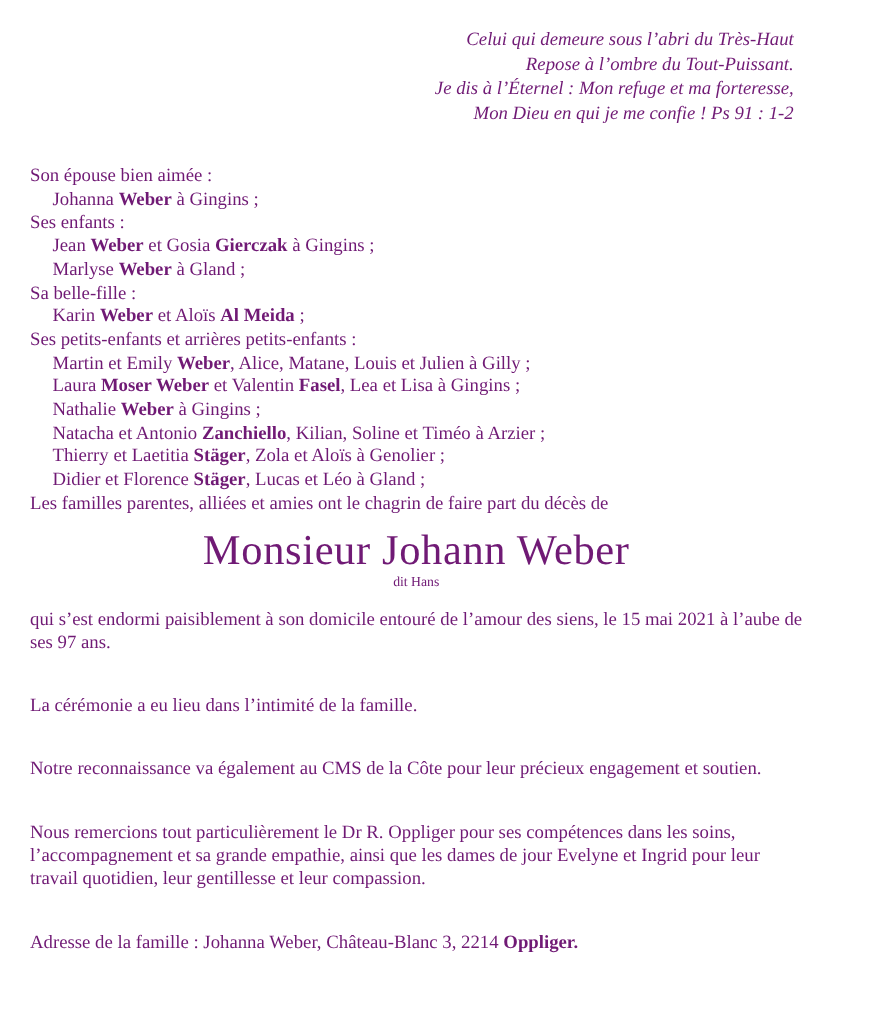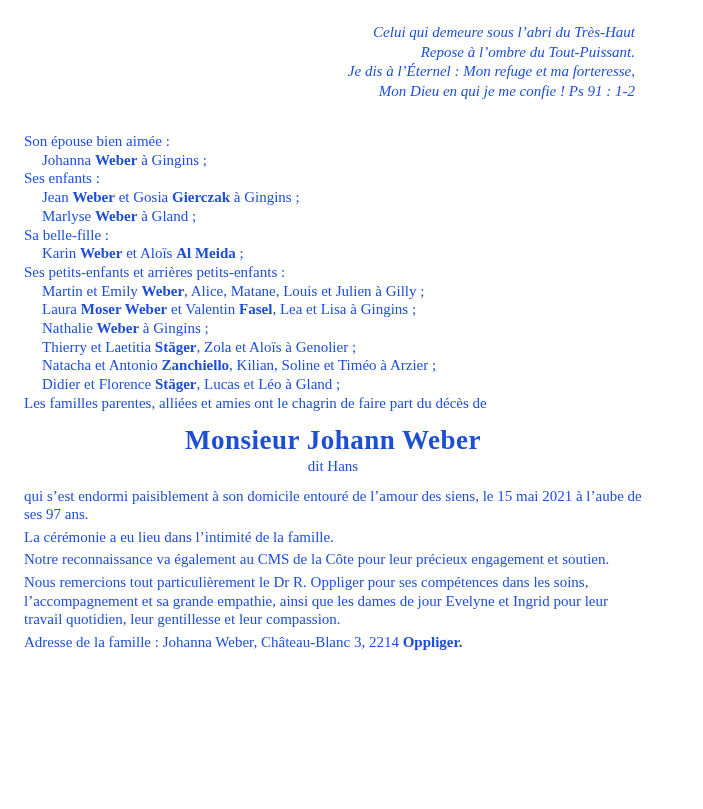--- a/index.html
+++ b/index.html
@@ -6,21 +6,21 @@
     margin: 0;
     padding: 0;
     background: #ffffff;
   }
   .page {
     position: relative;
     box-sizing: border-box;
     width: 666px;
     height: 809px;
     background: #ffffff;
-    color: #1d4ed8;
+    color: #701a75;
     font-family: "Liberation Serif", serif;
     font-size: 15px;
     padding: 16px 24px 0 24px;
     overflow: hidden;
   }
   .epigraph {
     margin-top: 7px;
     margin-right: 7px;
     text-align: right;
     font-style: italic;
@@ -33,35 +33,35 @@
   }
   .family-line.indent {
     padding-left: 18px;
   }
   .title-block {
     margin-top: 13px;
     text-align: center;
   }
   .deceased-name {
     margin: 0;
-    font-size: 27px;
+    font-size: 34px;
     line-height: 29px;
-    font-weight: bold;
+    font-weight: normal;
     letter-spacing: 0.5px;
   }
   .alias {
     margin-top: 2px;
-    font-size: 15px;
+    font-size: 11px;
     line-height: 19px;
   }
   .paragraphs {
     margin-top: 11px;
   }
   .paragraph {
-    margin-top: 4px;
+    margin-top: 32px;
     line-height: 18.6px;
   }
   .paragraph:first-child {
     margin-top: 0;
   }
   .bold {
     font-weight: bold;
   }
 </style>
 </head>
@@ -79,22 +79,22 @@
       <div class="family-line indent"><span>Johanna </span><span class="bold">Weber</span><span> à Gingins ;</span></div>
       <div class="family-line"><span>Ses enfants :</span></div>
       <div class="family-line indent"><span>Jean </span><span class="bold">Weber</span><span> et Gosia </span><span class="bold">Gierczak</span><span> à Gingins ;</span></div>
       <div class="family-line indent"><span>Marlyse </span><span class="bold">Weber</span><span> à Gland ;</span></div>
       <div class="family-line"><span>Sa belle-fille :</span></div>
       <div class="family-line indent"><span>Karin </span><span class="bold">Weber</span><span> et Aloïs </span><span class="bold">Al Meida</span><span> ;</span></div>
       <div class="family-line"><span>Ses petits-enfants et arrières petits-enfants :</span></div>
       <div class="family-line indent"><span>Martin et Emily </span><span class="bold">Weber</span><span>, Alice, Matane, Louis et Julien à Gilly ;</span></div>
       <div class="family-line indent"><span>Laura </span><span class="bold">Moser Weber</span><span> et Valentin </span><span class="bold">Fasel</span><span>, Lea et Lisa à Gingins ;</span></div>
       <div class="family-line indent"><span>Nathalie </span><span class="bold">Weber</span><span> à Gingins ;</span></div>
+      <div class="family-line indent"><span>Natacha et Antonio </span><span class="bold">Zanchiello</span><span>, Kilian, Soline et Timéo à Arzier ;</span></div>
       <div class="family-line indent"><span>Thierry et Laetitia </span><span class="bold">Stäger</span><span>, Zola et Aloïs à Genolier ;</span></div>
-      <div class="family-line indent"><span>Natacha et Antonio </span><span class="bold">Zanchiello</span><span>, Kilian, Soline et Timéo à Arzier ;</span></div>
       <div class="family-line indent"><span>Didier et Florence </span><span class="bold">Stäger</span><span>, Lucas et Léo à Gland ;</span></div>
       <div class="family-line"><span>Les familles parentes, alliées et amies ont le chagrin de faire part du décès de</span></div>
     </div>
   <div class="title-block">
     <h1 class="deceased-name">Monsieur Johann Weber</h1>
     <div class="alias">dit Hans</div>
   </div>
   <div class="paragraphs" id="paras">
       <div class="paragraph">
         <div class="para-line"><span>qui s’est endormi paisiblement à son domicile entouré de l’amour des siens, le 15 mai 2021 à l’aube de ses 97 ans.</span></div>

